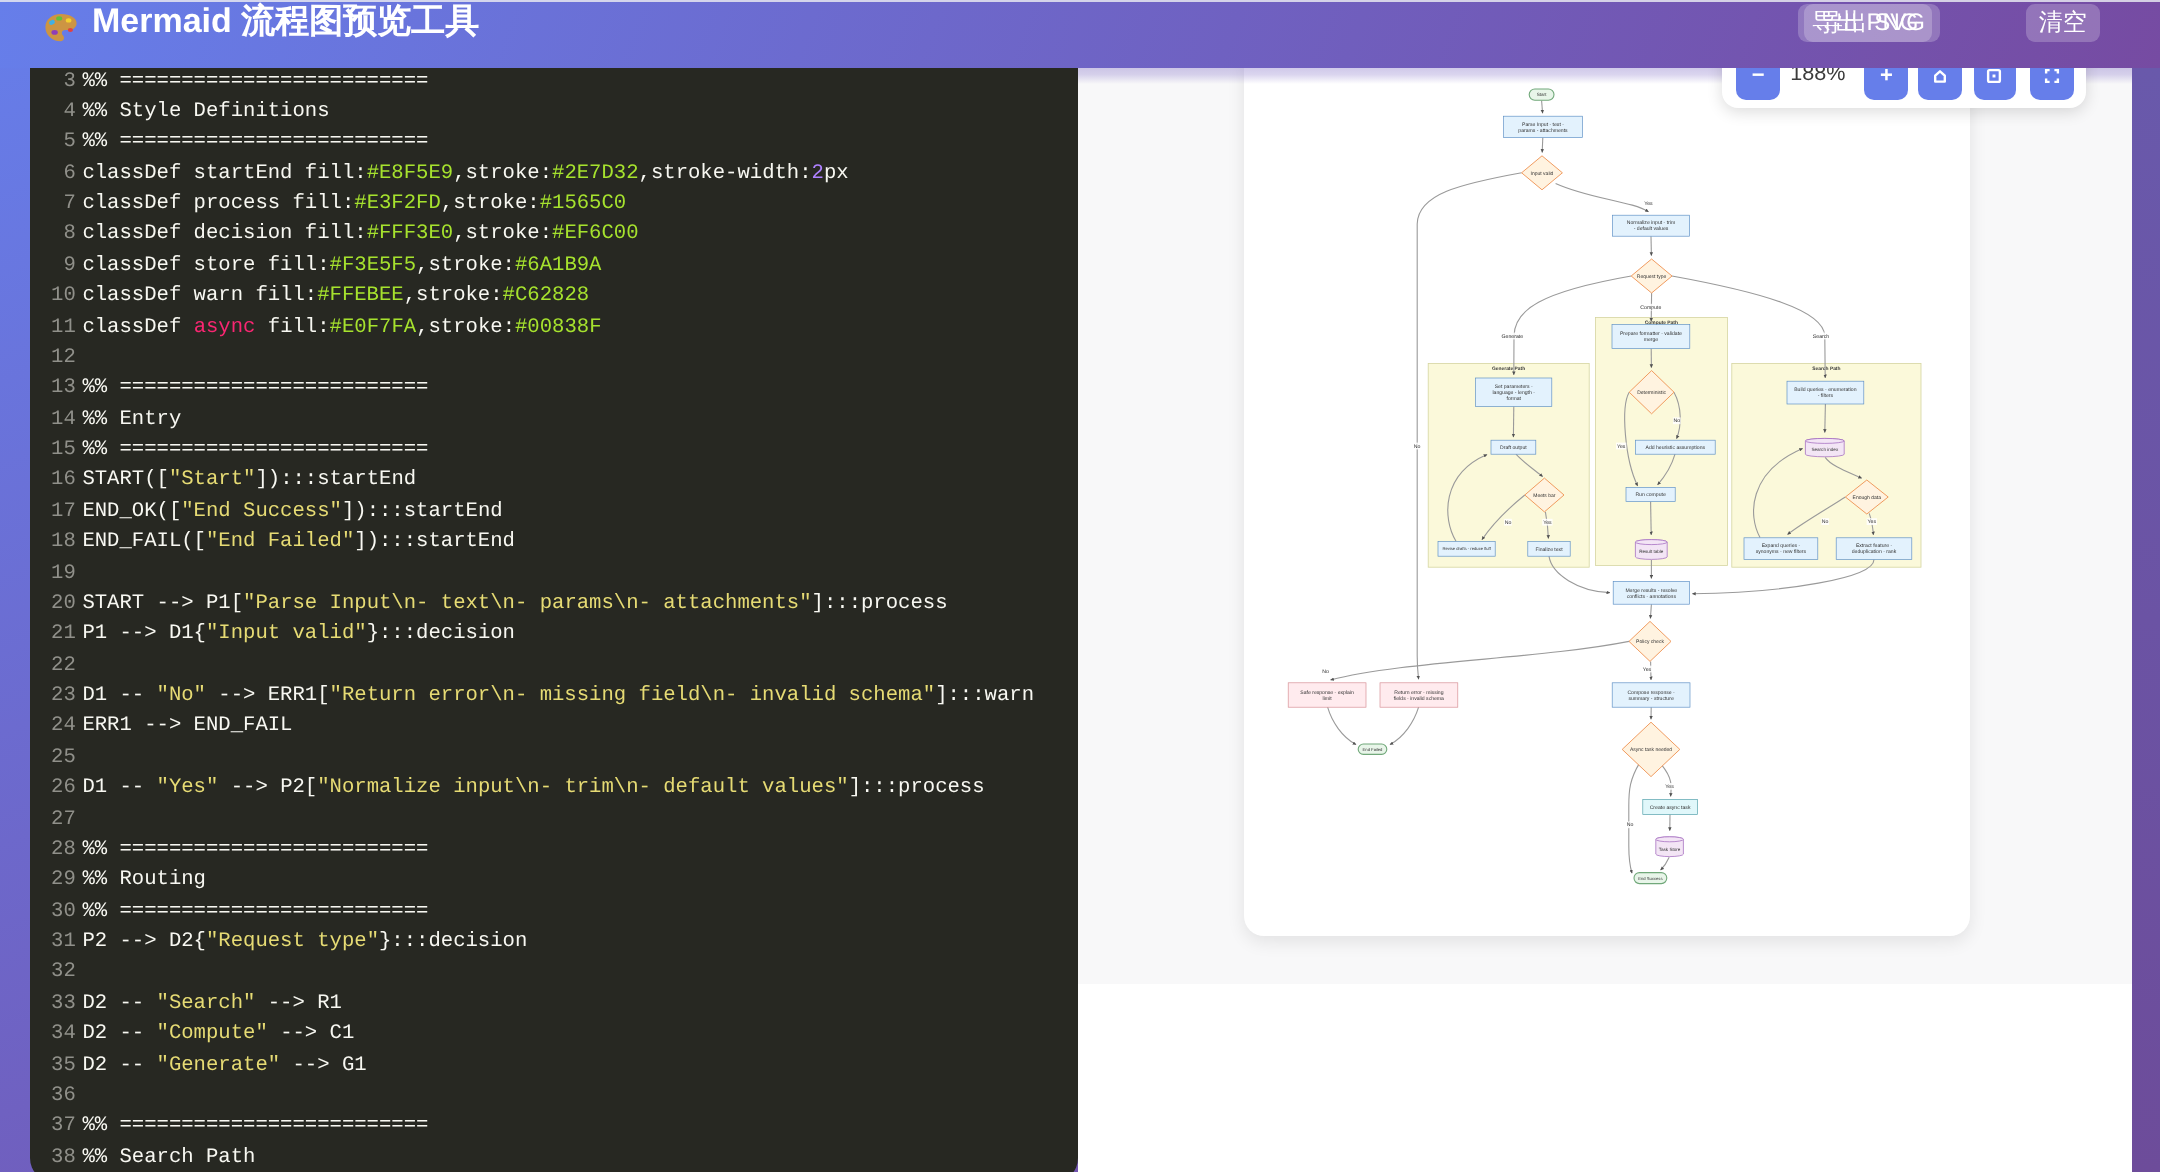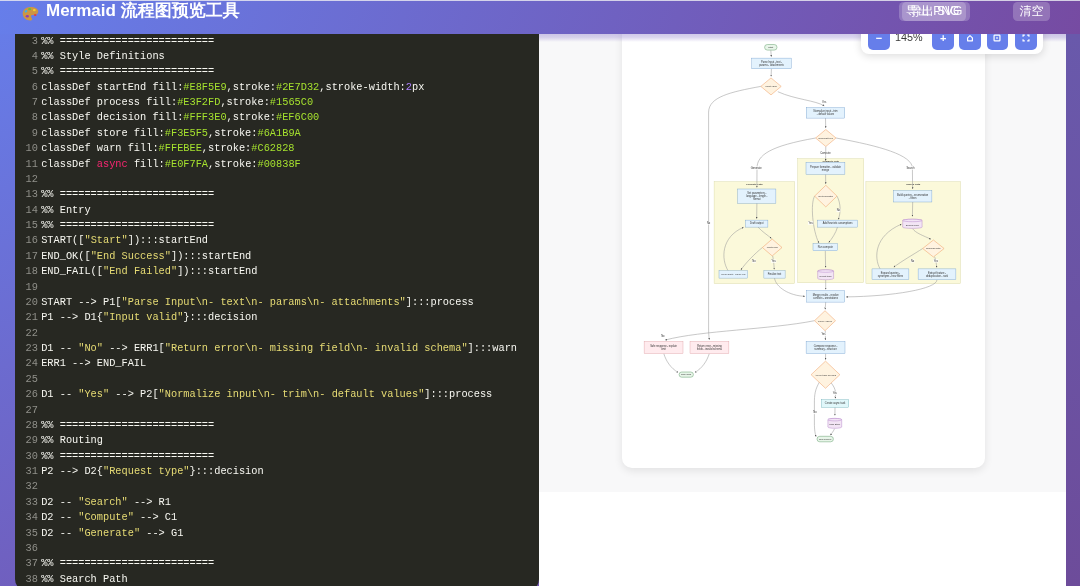--- a/index.html
+++ b/index.html
@@ -222,21 +222,21 @@
       <path d="M827.9,419.65 A6.9,1.25 0 0 1 841.6999999999999,419.65 L841.6999999999999,427.04999999999995 A6.9,1.25 0 0 1 827.9,427.04999999999995 Z" fill="#F3E5F5" stroke="#a46cc0" stroke-width="0.38"></path>
       <ellipse cx="834.8" cy="419.65" rx="6.9" ry="1.25" fill="#F3E5F5" stroke="#a46cc0" stroke-width="0.38"></ellipse>
       <text x="834.8" y="425.255" font-size="2.3" fill="#333" text-anchor="middle">Task Store</text>
       <rect x="817.0" y="436.3" width="16.4" height="5.5" rx="2.75" fill="#E8F5E9" stroke="#71a87a" stroke-width="0.55"></rect>
       <text x="825.2" y="439.785" font-size="2.1" fill="#333" text-anchor="middle">End Success</text>
     </svg>
 </div>
 
 <div id="zoombar">
   <div class="zbtn" style="left:7.6px;">−</div>
-  <div id="zpct">145%</div>
+  <div id="zpct">188%</div>
   <div class="zbtn" style="left:71.8px;">+</div>
   <div class="zbtn" style="left:98.8px;">
       <svg width="8" height="8" viewBox="0 0 12 12">
         <path d="M2.4 10.2 V5.8 L6 2.5 L9.6 5.8 V10.2 Z" fill="none" stroke="#fff" stroke-width="1.8" stroke-linejoin="round"></path>
       </svg>
     </div>
   <div class="zbtn" style="left:126px;">
       <svg width="8" height="8" viewBox="0 0 12 12">
         <rect x="1.6" y="1.6" width="8.8" height="8.8" rx="1" fill="none" stroke="#fff" stroke-width="1.8"></rect>
         <rect x="4.9" y="4.9" width="2.2" height="2.2" fill="#fff"></rect>

